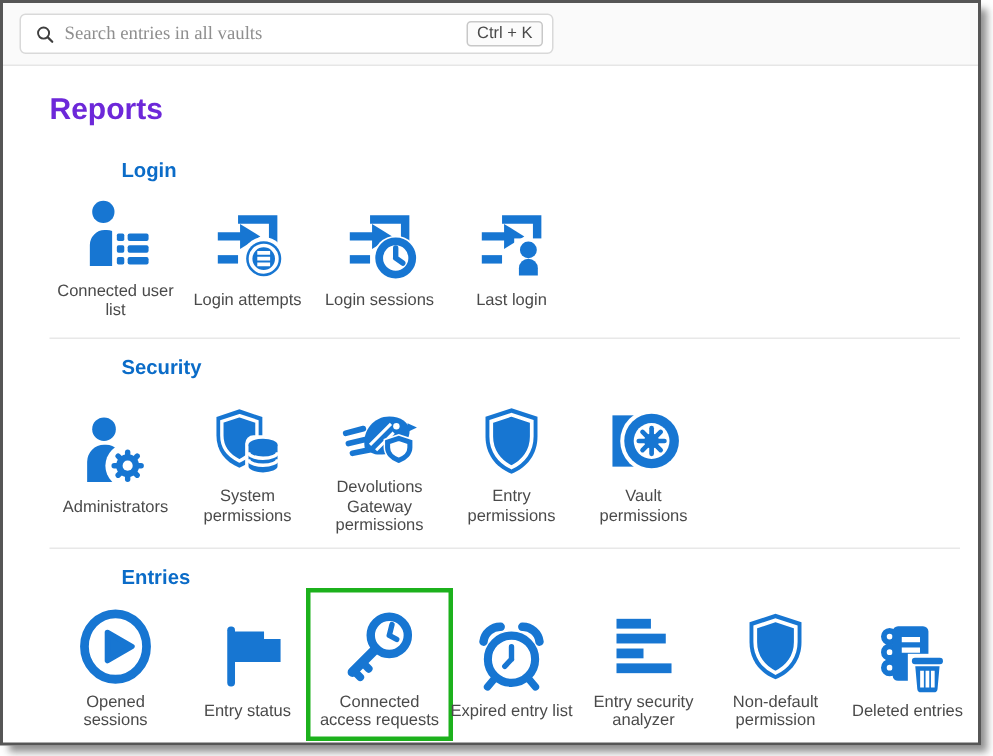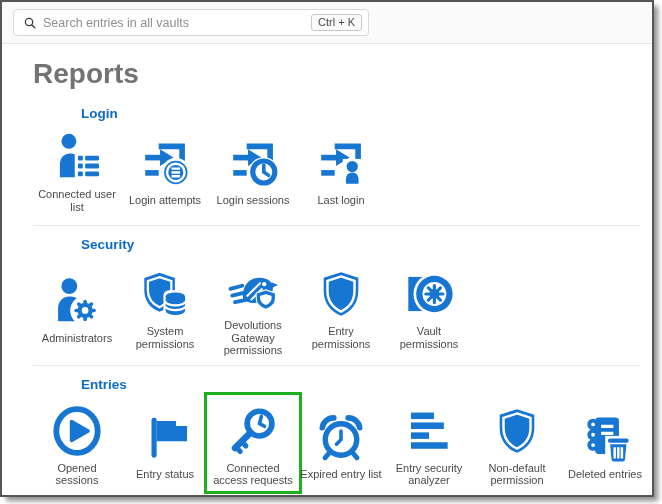--- a/index.html
+++ b/index.html
@@ -25,32 +25,32 @@
     position:relative;
   }
   .search{
     position:absolute;left:11px;top:7px;width:356px;height:27px;
     background:#fff;border:1px solid #d9d9d9;border-radius:4px;
     display:flex;align-items:center;
   }
   .search-icon{display:flex;align-items:center;margin-left:9px;color:#3f3f3f;}
   .search input{
     flex:1;border:none;outline:none;background:transparent;
-    font-family:Liberation Sans, sans-serif;
+    font-family:Liberation Serif, serif;
     font-size:12.5px;color:#444;padding:0 6px;min-width:0;
   }
   .search input::placeholder{color:#8f8f8f;opacity:1;}
   .kbd{
     margin-right:6px;font-size:11px;color:#4a4a4a;background:#fbfbfb;
     border:1px solid #c8c8c8;border-radius:3px;padding:1px 6px 2px;
     white-space:nowrap;
   }
   .content{padding:0 0 0 31px;}
   h1.page-title{
-    font-size:28px;line-height:23px;font-weight:700;color:#737373;
+    font-size:20px;line-height:23px;font-weight:700;color:#6d28d9;
     margin:18px 0 0;
   }
   .section-title{
     font-size:13.5px;line-height:14px;font-weight:700;color:var(--title-blue);
     margin-top:12px;
     padding-left:48px;
   }
   .section-login .section-title{margin-top:22px;}
   .tiles{display:flex;align-items:center;margin-top:8px;}
   .section-entries .tiles{margin-top:11px;}

